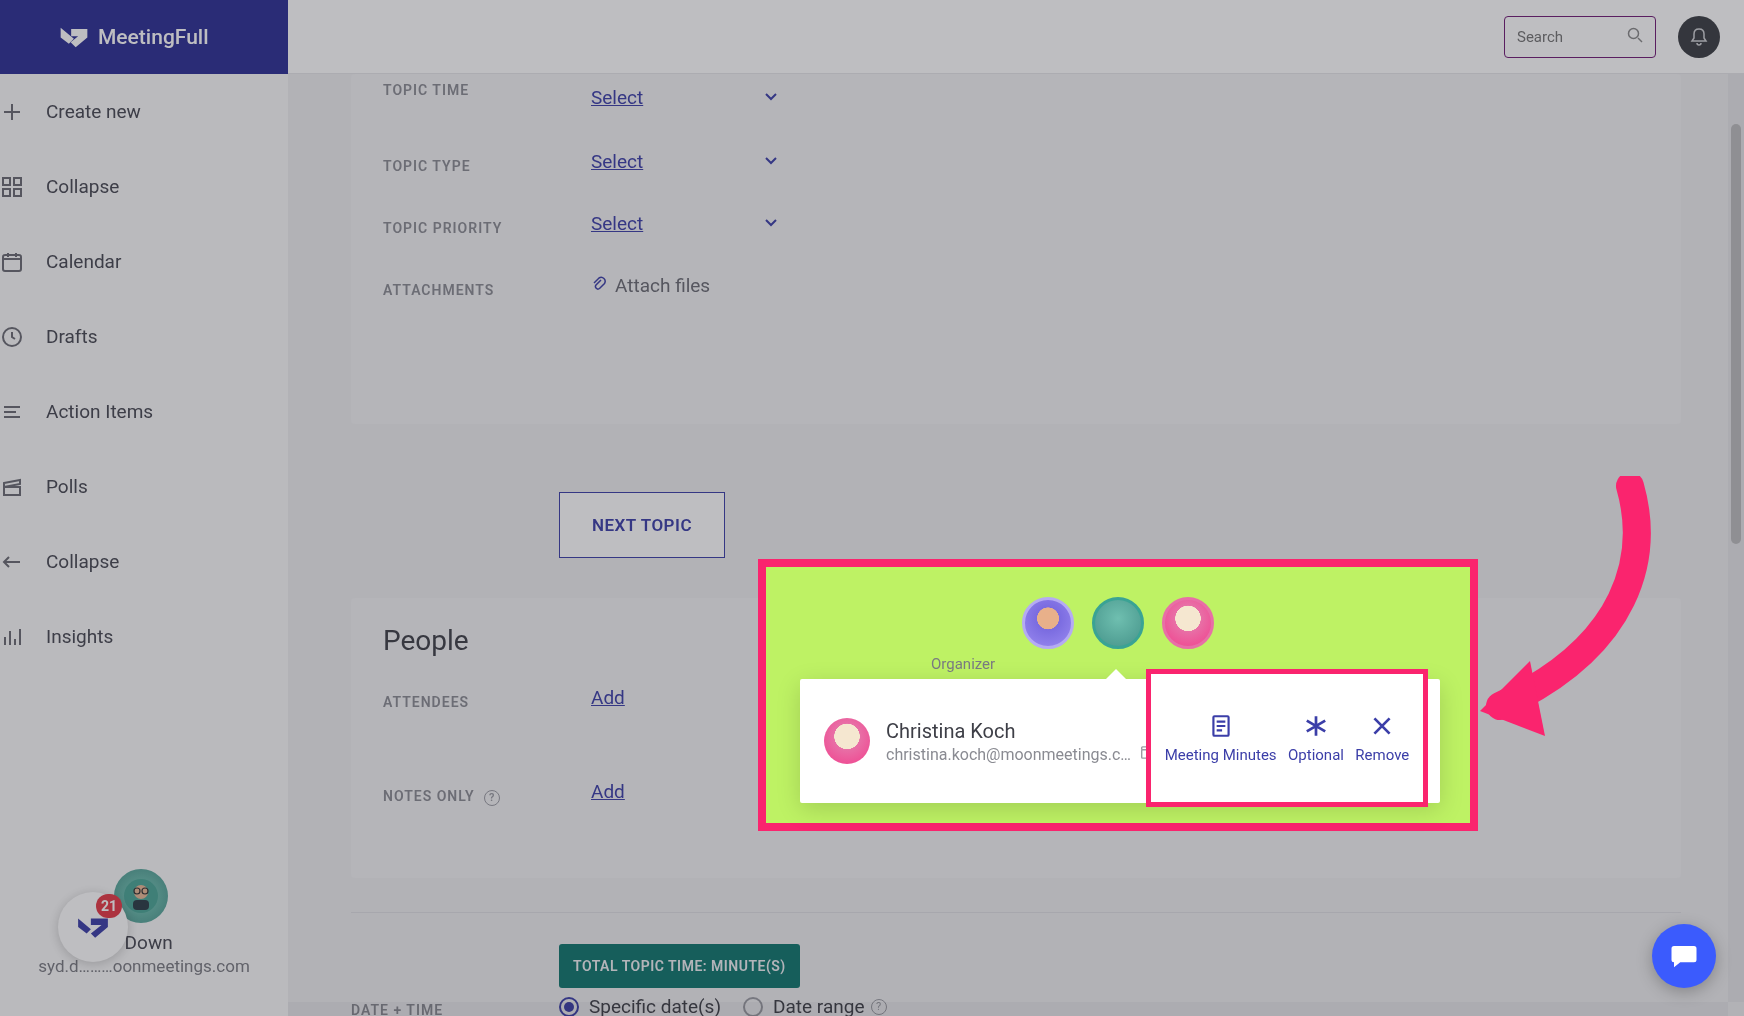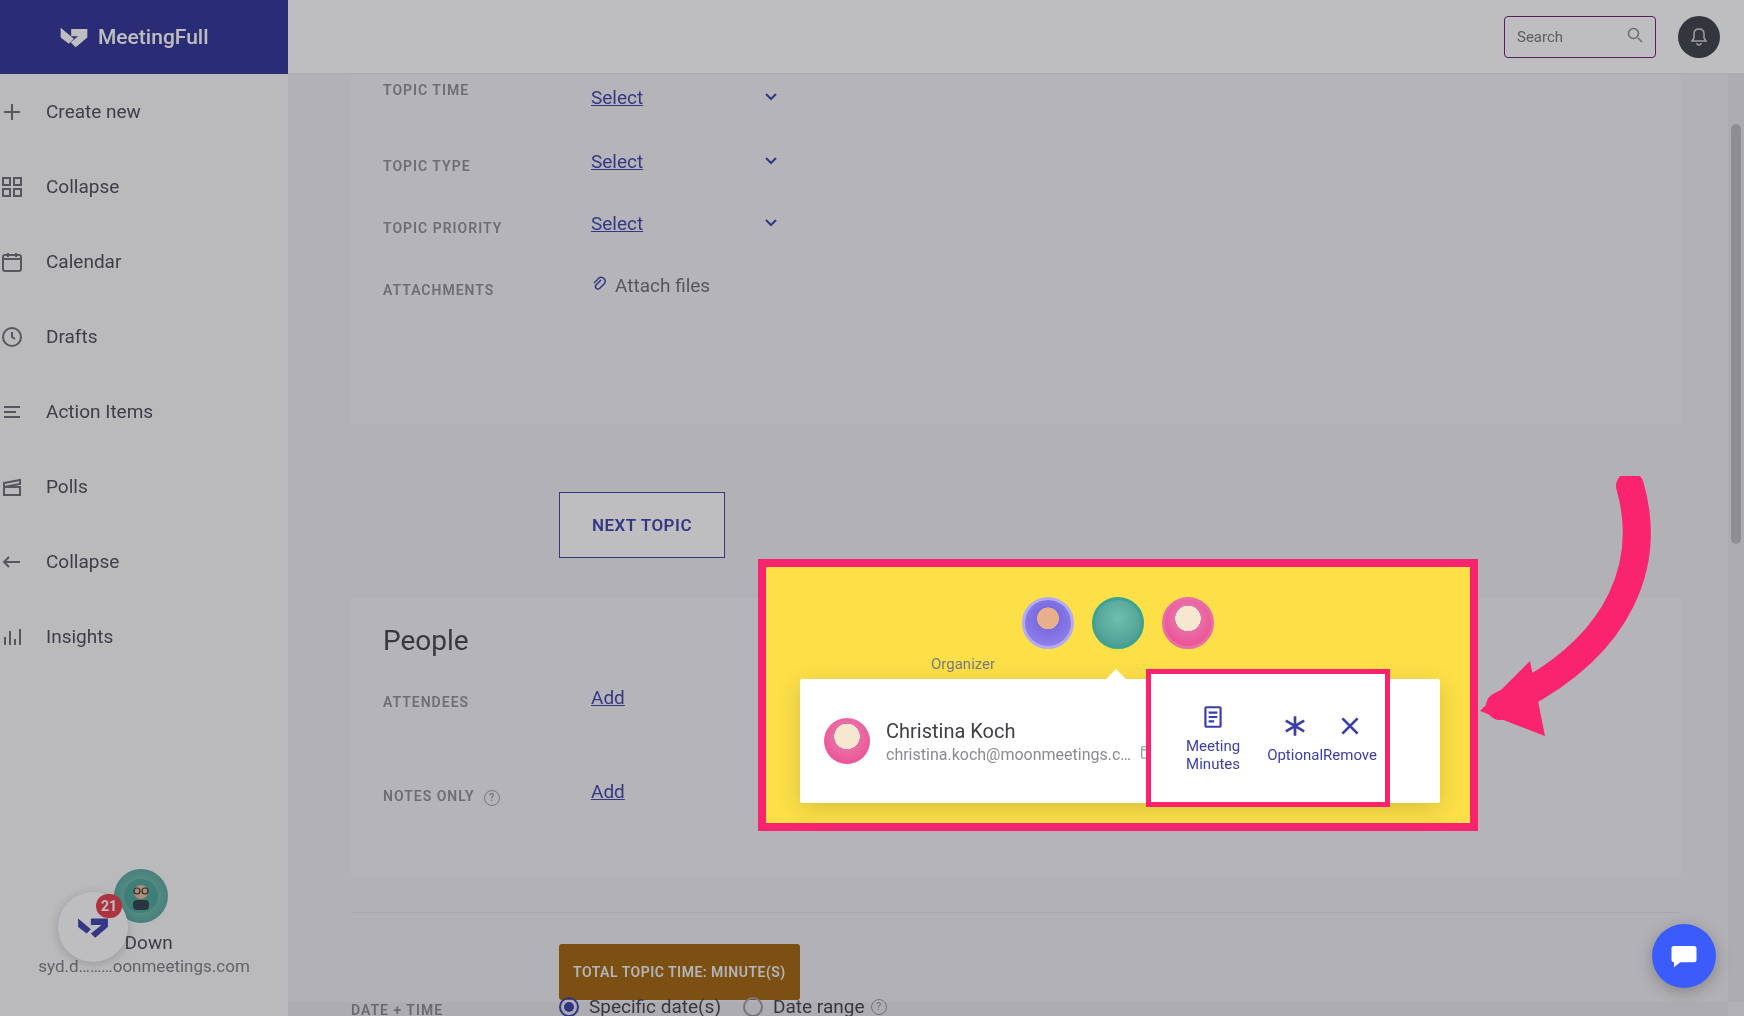--- a/index.html
+++ b/index.html
@@ -46,49 +46,49 @@
   .next-btn { position: absolute; top: 418px; left: 208px; width: 166px; height: 66px; border: 1.5px solid #3b3ea8; background: #fff; color: #3b3ea8; font-size: 17px; font-weight: 600; letter-spacing: 0.5px; display: flex; align-items: center; justify-content: center; cursor: pointer; }
   
   
   .people-card { position: absolute; top: 524px; left: 0; right: 0; height: 280px; }
   .people-title { position: absolute; top: 26px; left: 32px; font-size: 28px; color: #3e3f47; }
   .add-link { color: #3b3ea8; font-size: 19px; text-decoration: underline; cursor: pointer; }
   .notes-q { display: inline-flex; width: 16px; height: 16px; border: 1.5px solid #9a9ba2; border-radius: 50%; align-items: center; justify-content: center; font-size: 11px; color: #9a9ba2; margin-left: 5px; }
   
   
   .hr { position: absolute; top: 838px; left: 0; right: 0; height: 1px; background: #dedfe3; }
-  .pill { position: absolute; top: 870px; left: 208px; padding: 20px 14px; background: #a16207; color: #f0f1f4; font-size: 14px; font-weight: 600; letter-spacing: 0.5px; border-radius: 3px; }
+  .pill { position: absolute; top: 870px; left: 208px; padding: 14px 14px; background: #0f766e; color: #f0f1f4; font-size: 14px; font-weight: 600; letter-spacing: 0.5px; border-radius: 3px; }
   .dt-lbl { position: absolute; top: 928px; left: 0; font-size: 14px; font-weight: 600; letter-spacing: 1px; color: #8a8b92; text-transform: uppercase; }
   .radios { position: absolute; top: 921px; left: 208px; display: flex; align-items: center; gap: 22px; }
   .rad { display: flex; align-items: center; font-size: 19px; color: #3e3f47; cursor: pointer; }
   .rad .rc { width: 20px; height: 20px; border: 2px solid #9a9ba2; border-radius: 50%; margin-right: 10px; display: flex; align-items: center; justify-content: center; }
   .rad.sel .rc { border-color: #3b3ea8; }
   .rad.sel .rc::after { content: ''; width: 10px; height: 10px; border-radius: 50%; background: #3b3ea8; }
   
   
   .dim { position: absolute; inset: 0; background: rgba(40,40,50,0.30); z-index: 20; pointer-events: none; }
   
   
-  .highlight-zone { position: absolute; top: 559px; left: 758px; width: 720px; height: 272px; border: 8px solid #fa246e; background: #fde047; z-index: 30; }
+  .highlight-zone { position: absolute; top: 559px; left: 758px; width: 720px; height: 272px; border: 8px solid #fa246e; background: #bef264; z-index: 30; }
   .avatars-row { position: absolute; top: 30px; left: 50%; transform: translateX(-50%); display: flex; gap: 18px; }
   .av { width: 52px; height: 52px; border-radius: 50%; }
   .av1 { background: radial-gradient(circle at 50% 40%, #e8b08a 0%, #e8b08a 30%, #7a6be0 31%, #9a8af0 100%); border: 3px solid #b5abf2; }
   .av2 { background: radial-gradient(circle at 50% 40%, #6fbfb0 0%, #46948a 100%); border: 3px solid #3aa394; }
   .av3 { background: radial-gradient(circle at 50% 40%, #f5e7d0 0%, #f5e7d0 35%, #e86fa6 36%, #f23f8c 100%); border: 3px solid #e86fa6; }
   .org-lbl { position: absolute; top: 88px; left: 165px; font-size: 15px; color: #7a7b82; }
   
   .tooltip-card { position: absolute; top: 112px; left: 34px; width: 640px; height: 124px; background: #fff; box-shadow: 0 6px 24px rgba(0,0,0,0.15); border-radius: 2px; display: flex; align-items: center; padding: 0 18px 0 24px; }
   .tc-av { width: 46px; height: 46px; border-radius: 50%; background: radial-gradient(circle at 50% 40%, #f5e7d0 0%, #f5e7d0 35%, #e86fa6 36%, #f23f8c 100%); margin-right: 16px; flex-shrink: 0; }
   .tc-txt { flex: 1; min-width: 0; }
   .tc-name { font-size: 20px; color: #3e3f47; margin-bottom: 2px; }
   .tc-email { font-size: 16px; color: #8a8b92; display: flex; align-items: center; }
   .tc-copy { margin-left: 6px; color: #9a9ba2; }
   .tooltip-arrow { position: absolute; top: -10px; left: 304px; width: 0; height: 0; border-left: 12px solid transparent; border-right: 12px solid transparent; border-bottom: 12px solid #fff; }
   
-  .action-box { position: absolute; top: 102px; left: 380px; width: 244px; height: 138px; border: 5px solid #fa246e; background: #fff; display: flex; align-items: center; justify-content: space-around; padding: 15px 8px; z-index: 2; }
+  .action-box { position: absolute; top: 102px; left: 380px; width: 282px; height: 138px; border: 5px solid #fa246e; background: #fff; display: flex; align-items: center; justify-content: space-around; padding: 15px 8px; z-index: 2; }
   .ab-item { display: flex; flex-direction: column; align-items: center; color: #3b3ea8; cursor: pointer; font-size: 15px; line-height: 1.2; text-align: center; }
   .ab-item .aic { width: 28px; height: 28px; margin-bottom: 6px; display: flex; align-items: center; justify-content: center; }
   .ab-item .aic svg { width: 26px; height: 26px; }
   
   
   .anno-arrow { position: absolute; top: 476px; left: 1460px; width: 200px; height: 300px; z-index: 31; pointer-events: none; }
   .anno-arrow svg { width: 100%; height: 100%; }
   
   
   .chat-fab { position: absolute; bottom: 28px; right: 28px; width: 64px; height: 64px; border-radius: 50%; background: #3b5bfd; display: flex; align-items: center; justify-content: center; z-index: 40; box-shadow: 0 4px 16px rgba(0,0,0,0.25); cursor: pointer; }

